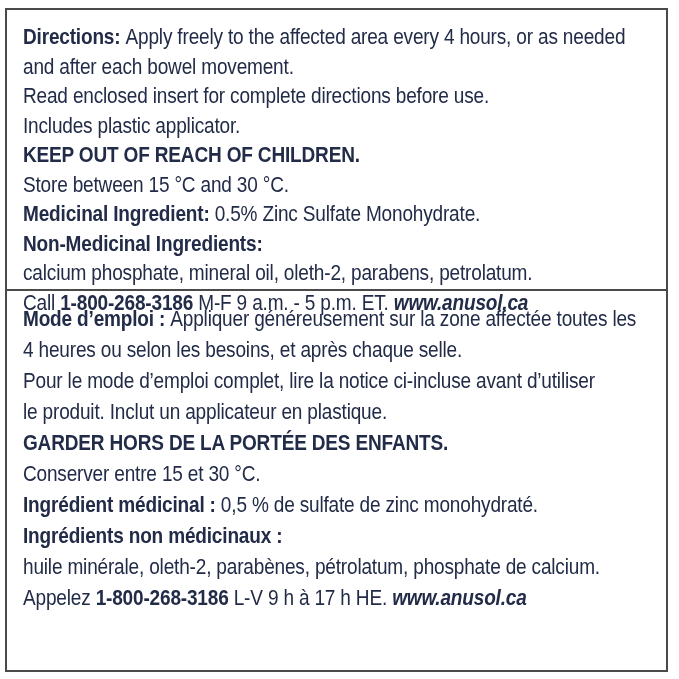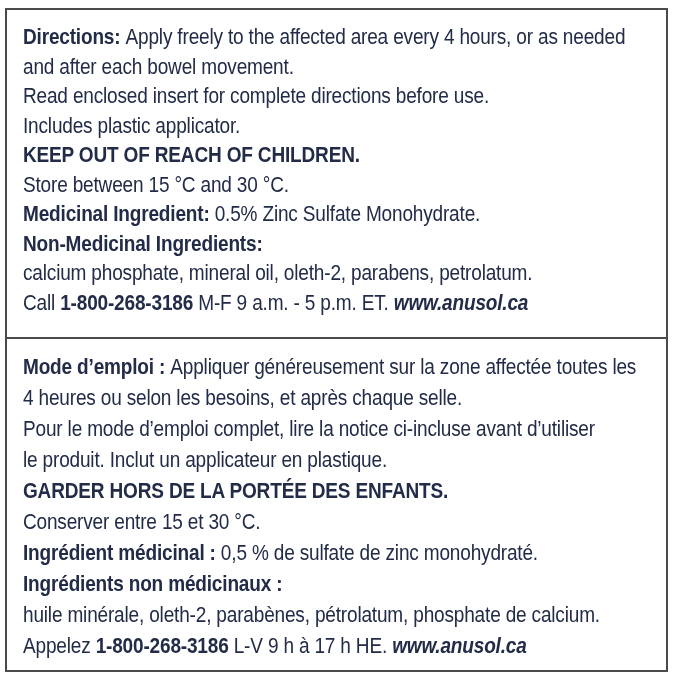--- a/index.html
+++ b/index.html
@@ -19,21 +19,21 @@
     height: 664px;
     box-sizing: border-box;
     border: 2px solid #4a4a4a;
     background: #ffffff;
   }
   .section {
     box-sizing: border-box;
     padding: 13px 10px 0 16px;
   }
   .section-en {
-    height: 329px;
+    height: 281px;
     border-bottom: 2px solid #4a4a4a;
   }
   .section-fr {
     height: 413px;
   }
   .line {
     margin: 0;
     white-space: nowrap;
     font-size: 21.5px;
     color: #222b47;

